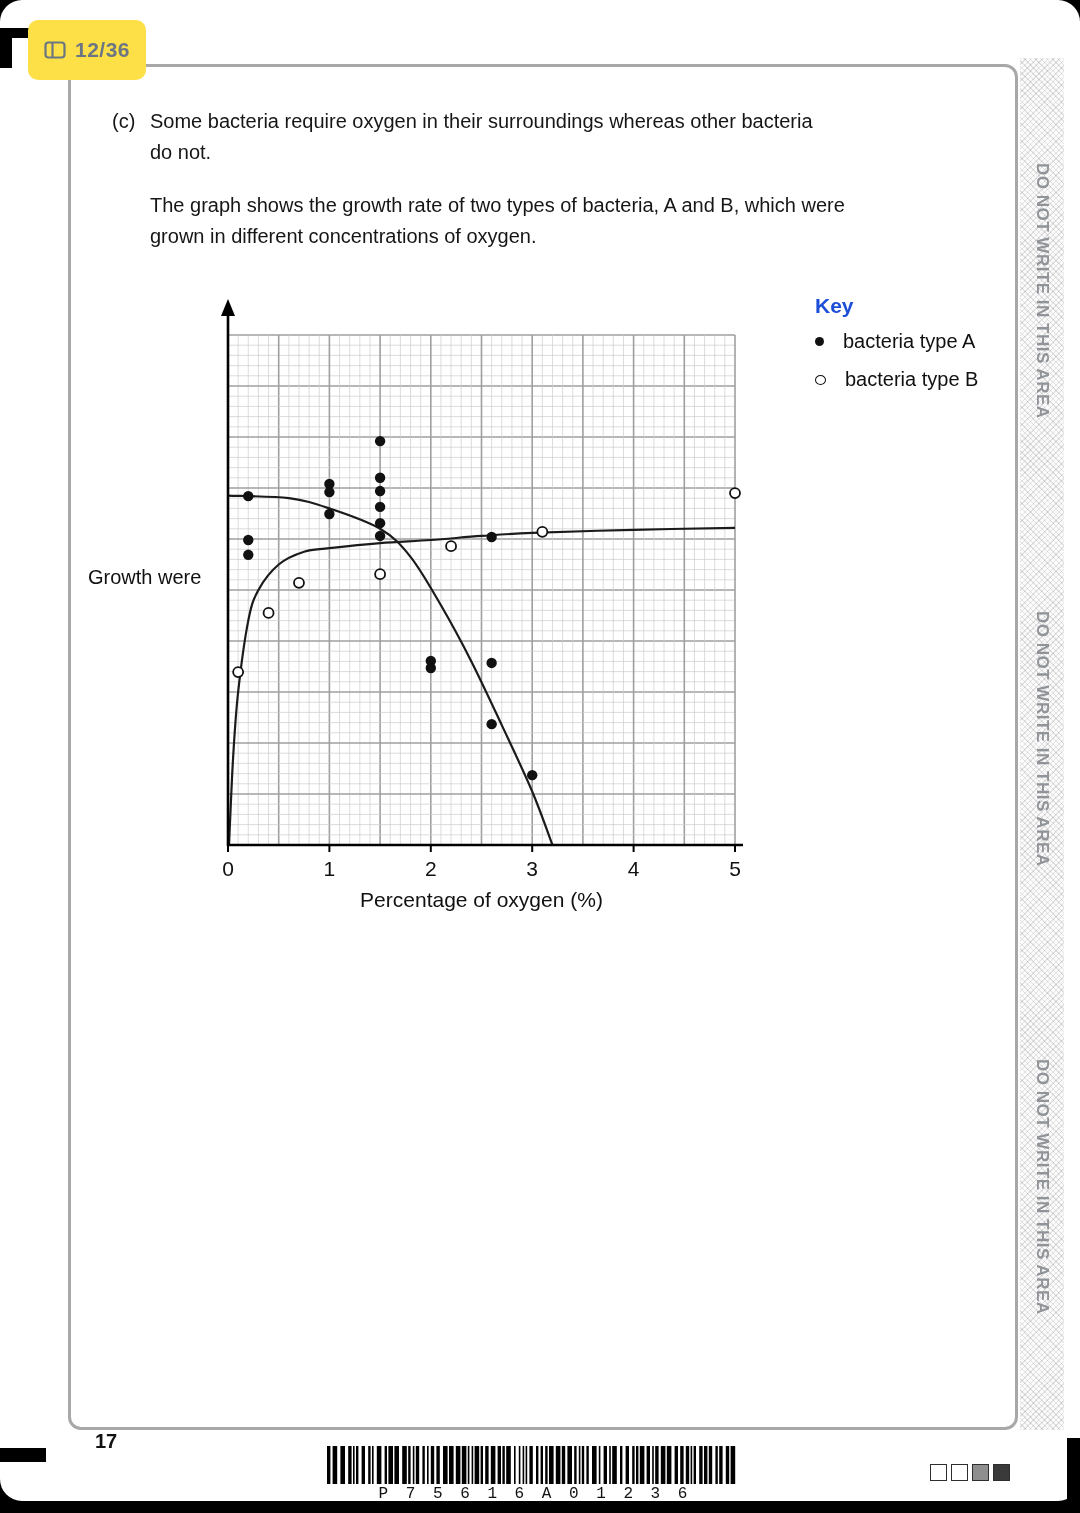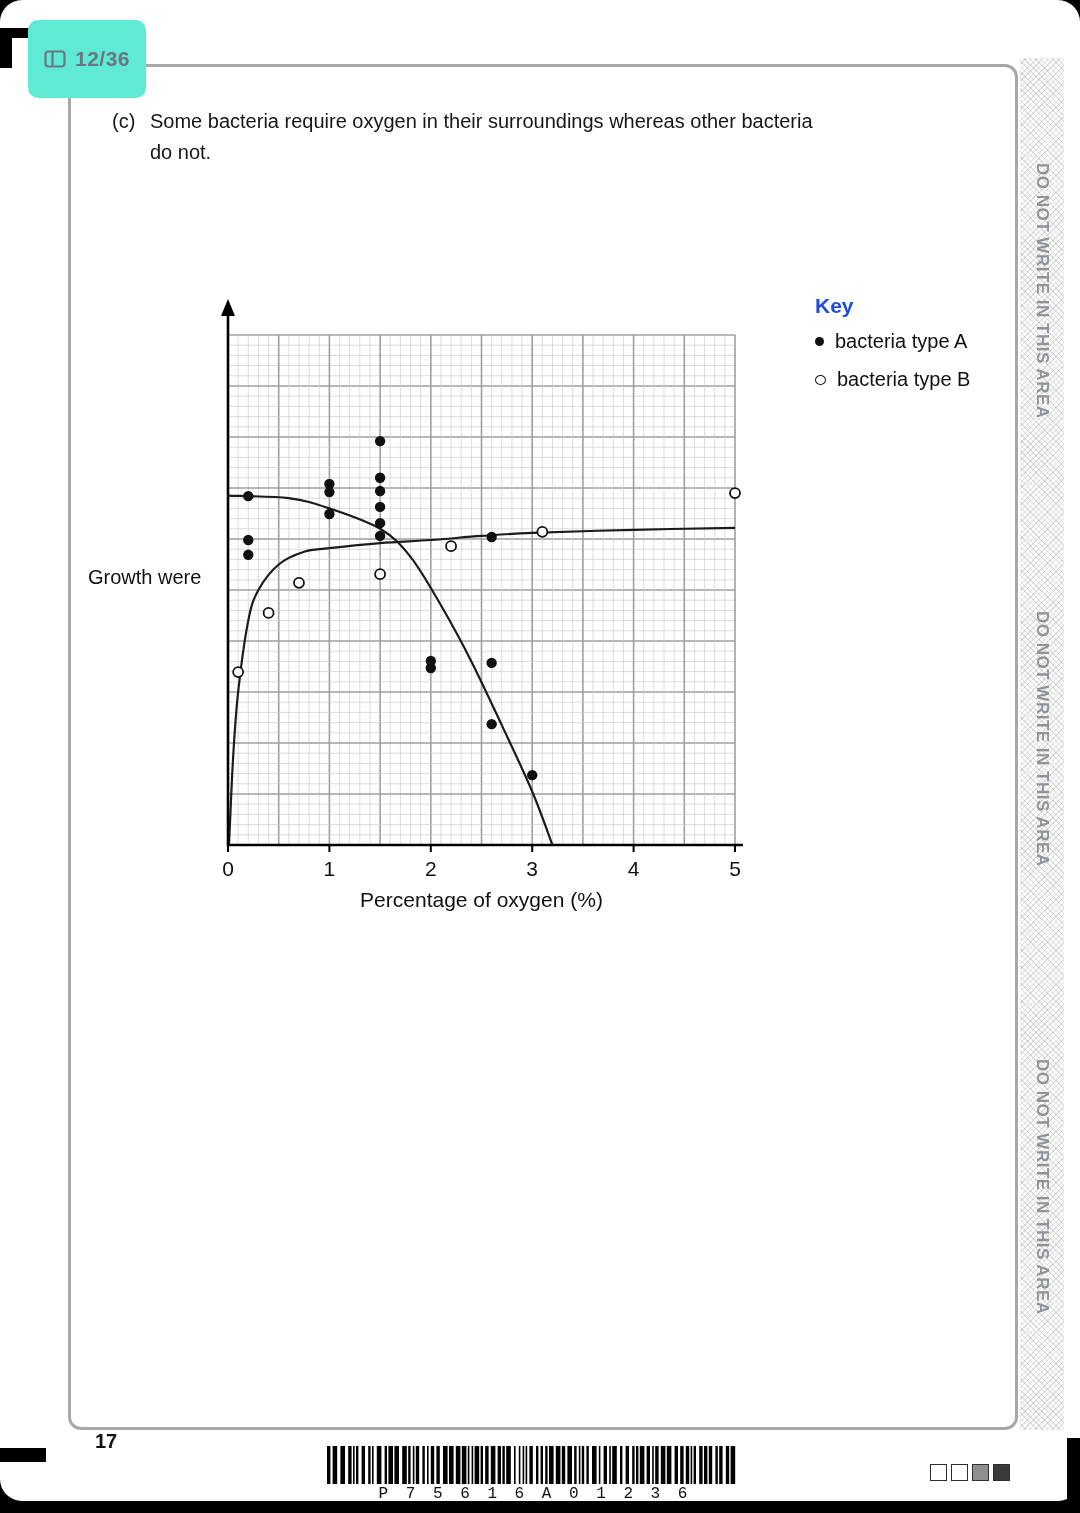--- a/index.html
+++ b/index.html
@@ -11,42 +11,42 @@
     position:absolute;left:0;top:0;right:0;bottom:12px;background:#ffffff;border-radius:22px;
   }
   
   .crop{position:absolute;background:#000;}
   .crop-tl-v{left:0;top:28;top:28px;width:12px;height:40px;}
   .crop-tl-h{left:0;top:28px;width:30px;height:10px;}
   .crop-bl{left:0;top:1448px;width:46px;height:14px;}
   .crop-br{right:0;top:1438px;width:13px;height:70px;}
   
   .page-indicator{
-    position:absolute;left:28px;top:20px;height:54px;padding:12px 16px;
-    display:flex;align-items:center;gap:9px;background:#5eead4;border-radius:10px;z-index:5;
+    position:absolute;left:28px;top:20px;height:54px;padding:3px 16px;
+    display:flex;align-items:center;gap:9px;background:#fde047;border-radius:10px;z-index:5;
   }
   .page-indicator .label{font-size:21px;font-weight:bold;color:#6c7683;letter-spacing:0.5px;}
   
   .answer-border{
     position:absolute;left:68px;top:64px;width:944px;height:1360px;
     border:3px solid #a8a8a8;border-radius:13px;background:#fff;
   }
   
   .question-block{position:absolute;left:112px;top:106px;width:820px;}
   .q-para{display:flex;margin-bottom:22px;font-size:20px;line-height:31px;color:#161616;}
   .q-label{width:38px;flex:0 0 38px;}
   .q-text{white-space:pre-line;width:790px;}
   
   .ylabel{position:absolute;left:88px;top:566px;font-size:20px;color:#111;}
   
   #chart-svg{position:absolute;left:195px;top:295px;}
   
   .chart-key{position:absolute;left:815px;top:294px;width:210px;}
   .key-title{font-size:21px;font-weight:bold;margin-bottom:12px;color:#1d4ed8;}
-  .key-item{display:flex;align-items:center;gap:11px;margin-bottom:15px;font-size:20px;color:#111;}
+  .key-item{display:flex;align-items:center;gap:19px;margin-bottom:15px;font-size:20px;color:#111;}
   .marker{width:9px;height:9px;border-radius:50%;flex:0 0 9px;}
   .marker.filled{background:#111;}
   .marker.open{background:#fff;border:1.8px solid #111;width:8px;height:8px;}
   
   .margin-strip{
     position:absolute;left:1020px;top:58px;width:44px;height:1372px;
     background-color:#fbfbfb;
     background-image:
       repeating-linear-gradient(45deg, rgba(0,0,0,0.10) 0 1px, transparent 1px 4px),
       repeating-linear-gradient(135deg, rgba(0,0,0,0.10) 0 1px, transparent 1px 4px);
@@ -74,20 +74,25 @@
 <div class="screen">
   <div class="page">
 
     <div class="answer-border"></div>
 
     <div class="question-block">
       <div class="q-para">
         <span class="q-label">(c)</span>
         <span class="q-text">Some bacteria require oxygen in their surroundings whereas other bacteria
 do not.</span>
+      </div>
+      <div class="q-para">
+        <span class="q-label"></span>
+        <span class="q-text">The graph shows the growth rate of two types of bacteria, A and B, which were
+grown in different concentrations of oxygen.</span>
       </div>
     </div>
 
     <div class="ylabel">Growth were</div>
 
     <svg id="chart-svg" width="570" height="620">
         <line x1="33" y1="40" x2="33" y2="550" stroke="#9f9f9f" stroke-width="1.6"></line>
         <line x1="33" y1="40" x2="540" y2="40" stroke="#9f9f9f" stroke-width="1.6"></line>
         <line x1="43.14" y1="40" x2="43.14" y2="550" stroke="#cdcdcd" stroke-width="0.7"></line>
         <line x1="33" y1="50.2" x2="540" y2="50.2" stroke="#cdcdcd" stroke-width="0.7"></line>

